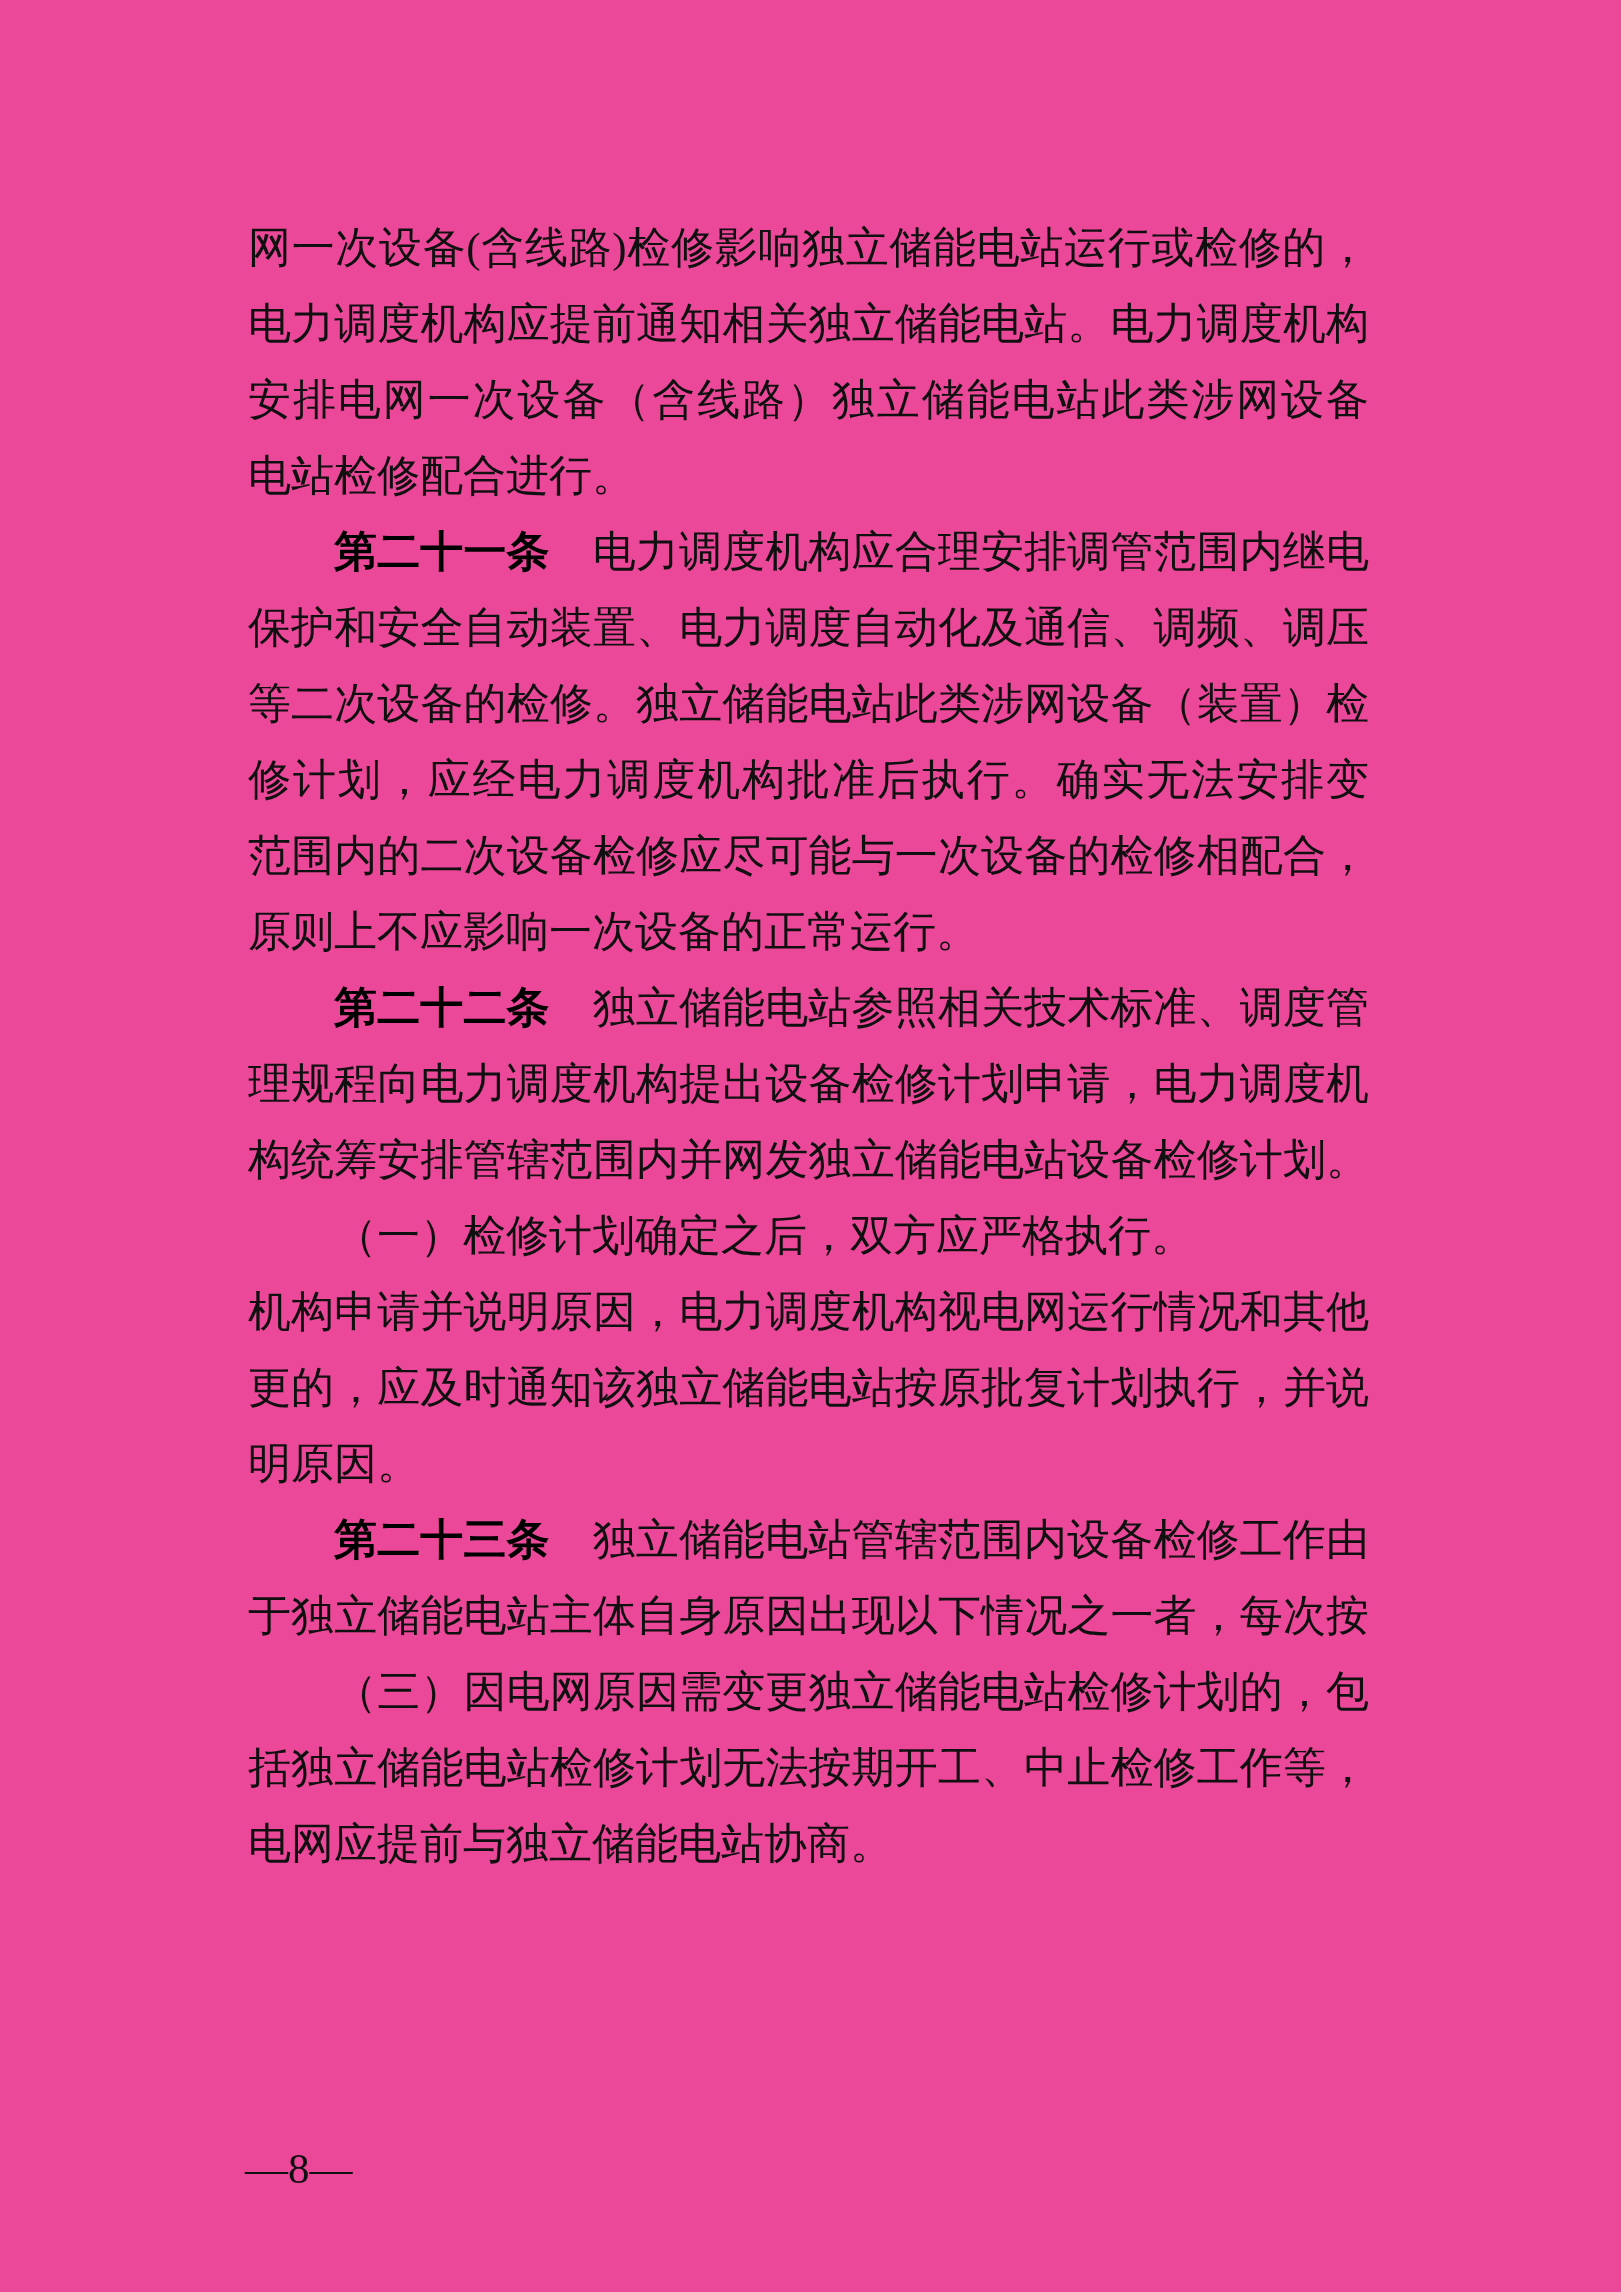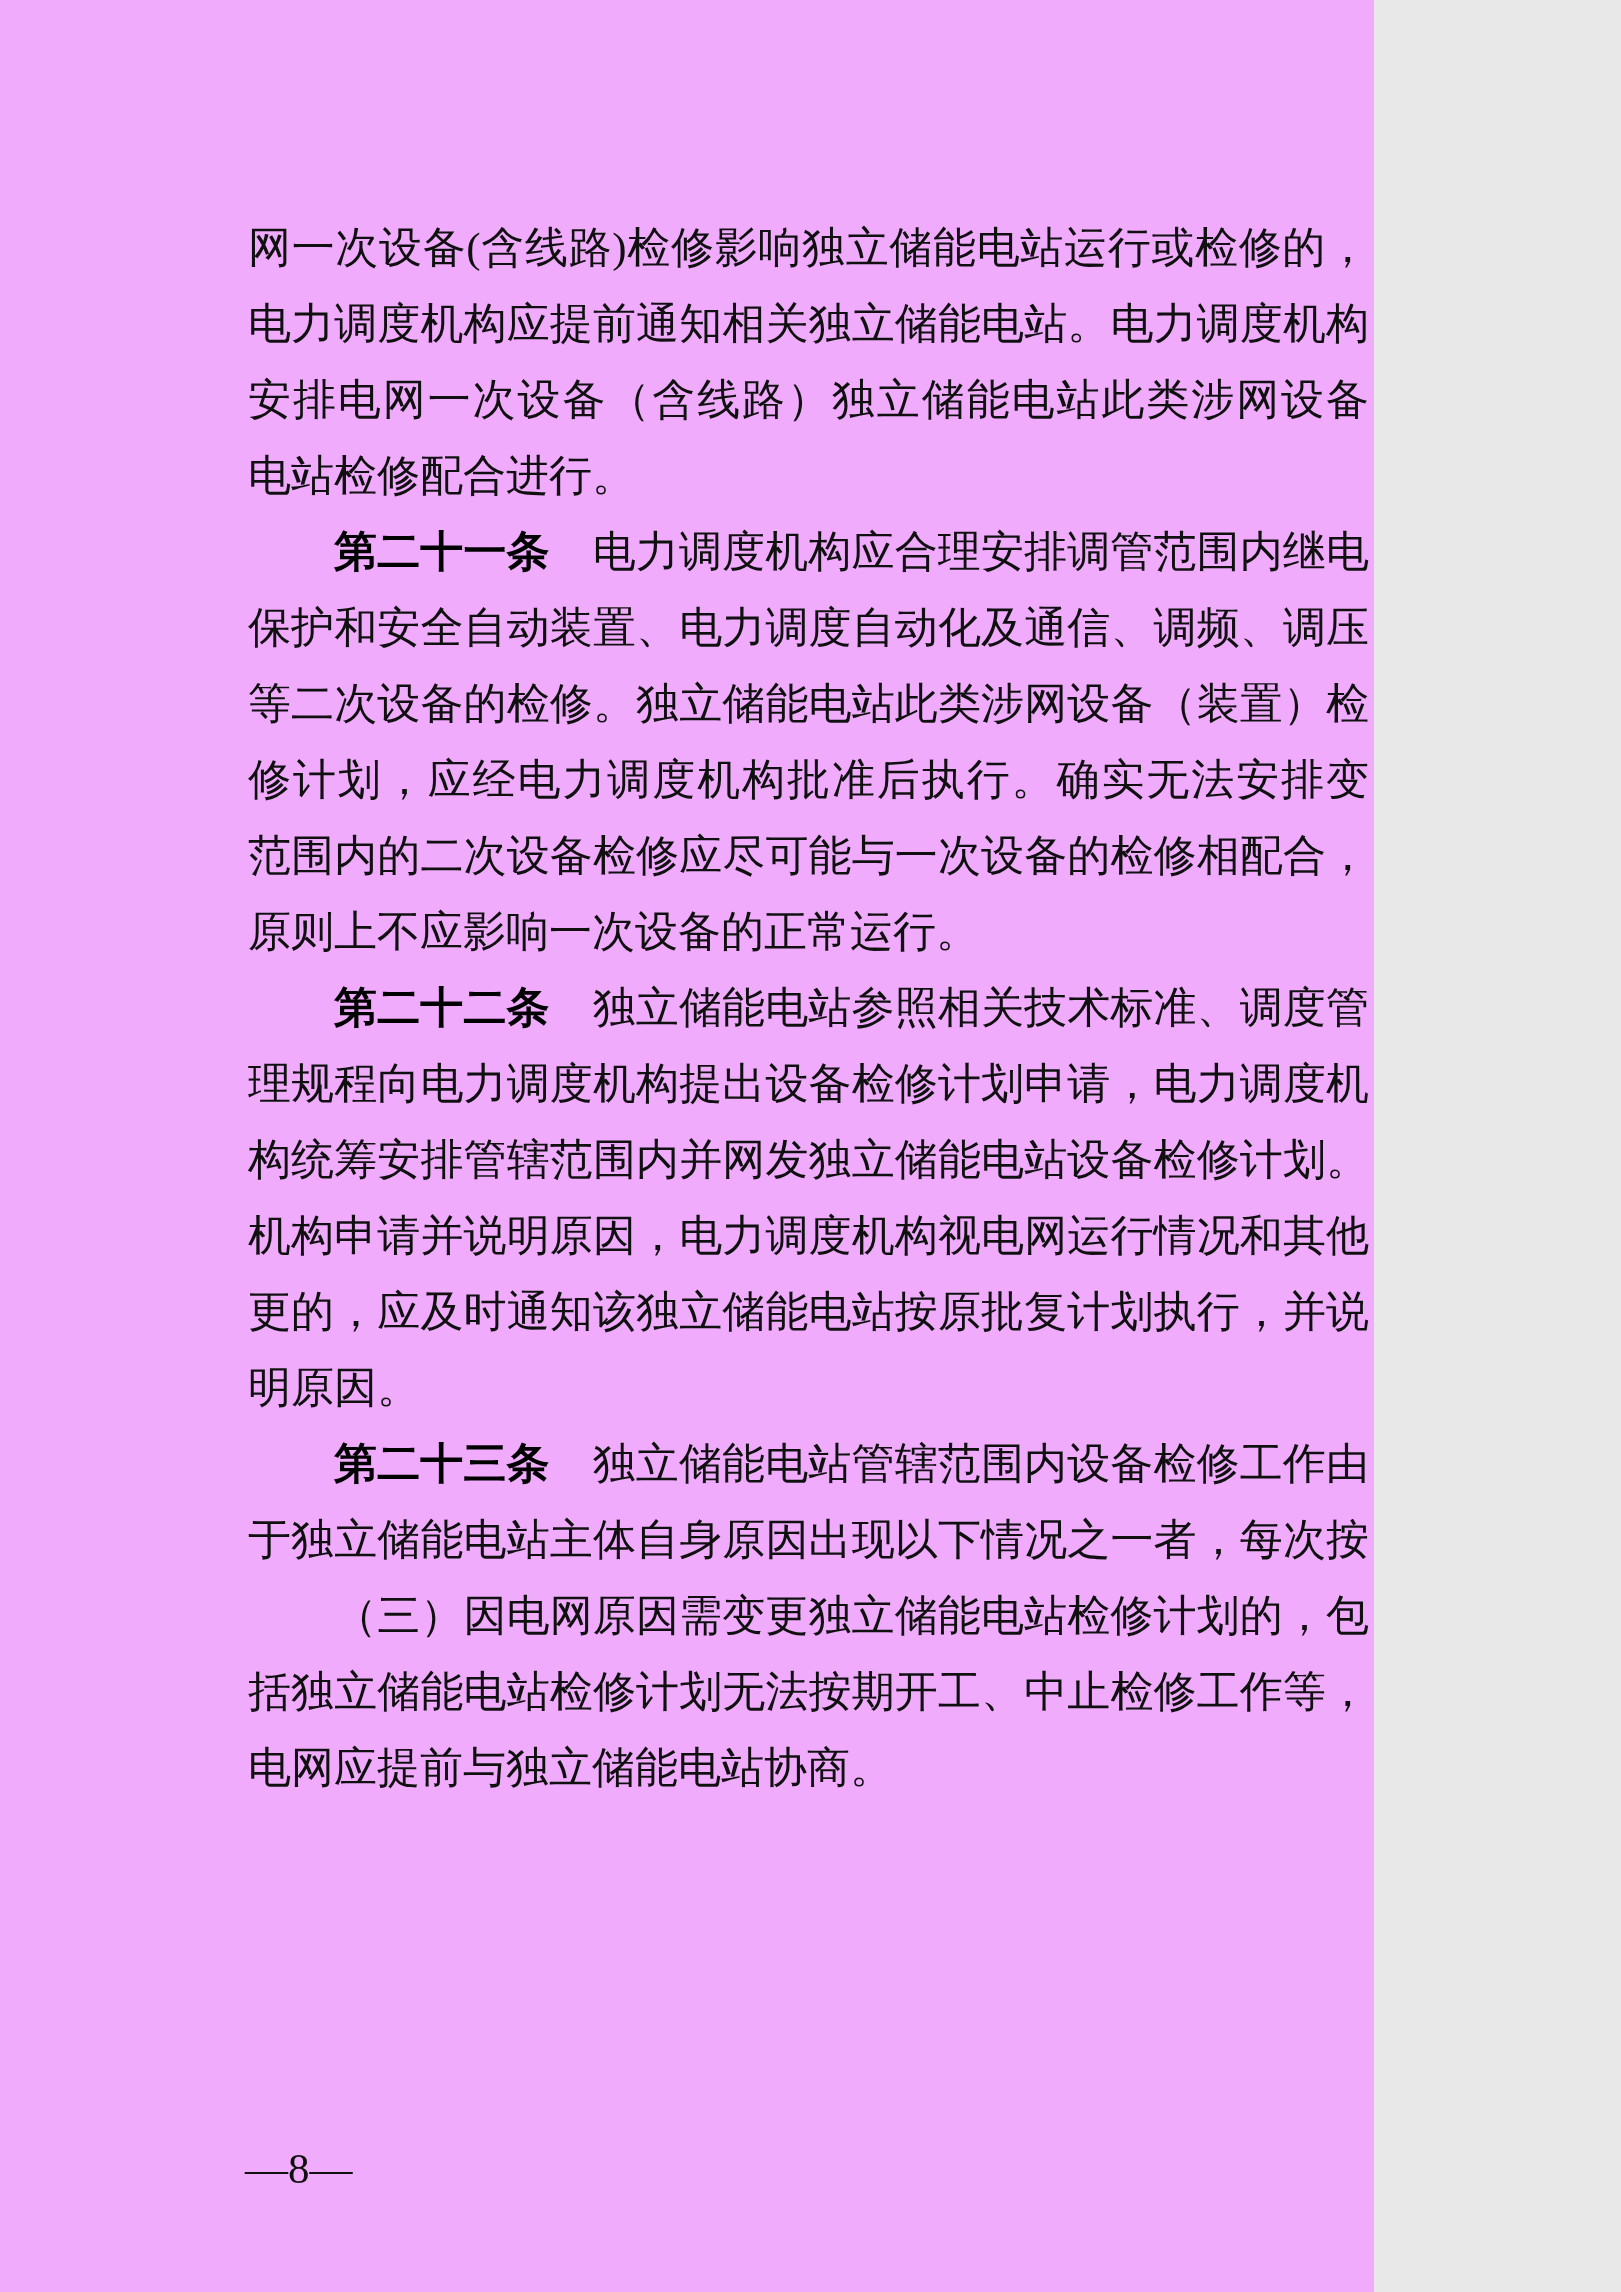--- a/index.html
+++ b/index.html
@@ -2,23 +2,23 @@
 <html><head>
 <meta charset="utf-8">
 <style>
   html, body {
     margin: 0;
     padding: 0;
     background: #e8e8e8;
   }
   .page {
     position: relative;
-    width: 1374px;
+    width: 1621px;
     height: 2293px;
-    background: #f0abfc;
+    background: #ec4899;
     overflow: hidden;
     font-family: "Liberation Serif", "DejaVu Serif", serif;
     color: #101010;
   }
   .text-block {
     position: absolute;
     left: 248px;
     top: 210px;
     width: 1121px;
   }
@@ -88,20 +88,23 @@
     </div>
 
     <div class="para">
       <div class="line indent">
         <span class="hd">第二十二条</span><span>独立储能电站参照相关技术标准、调度管</span>
       </div>
       <div class="line">理规程向电力调度机构提出设备检修计划申请，电力调度机</div>
       <div class="line">构统筹安排管辖范围内并网发独立储能电站设备检修计划。</div>
     </div>
 
+    <div class="para">
+      <div class="line indent short">（一）检修计划确定之后，双方应严格执行。</div>
+    </div>
 
     <div class="para">
       <div class="line">机构申请并说明原因，电力调度机构视电网运行情况和其他</div>
       <div class="line">更的，应及时通知该独立储能电站按原批复计划执行，并说</div>
       <div class="line short">明原因。</div>
     </div>
 
     <div class="para">
       <div class="line indent">
         <span class="hd">第二十三条</span><span>独立储能电站管辖范围内设备检修工作由</span>

